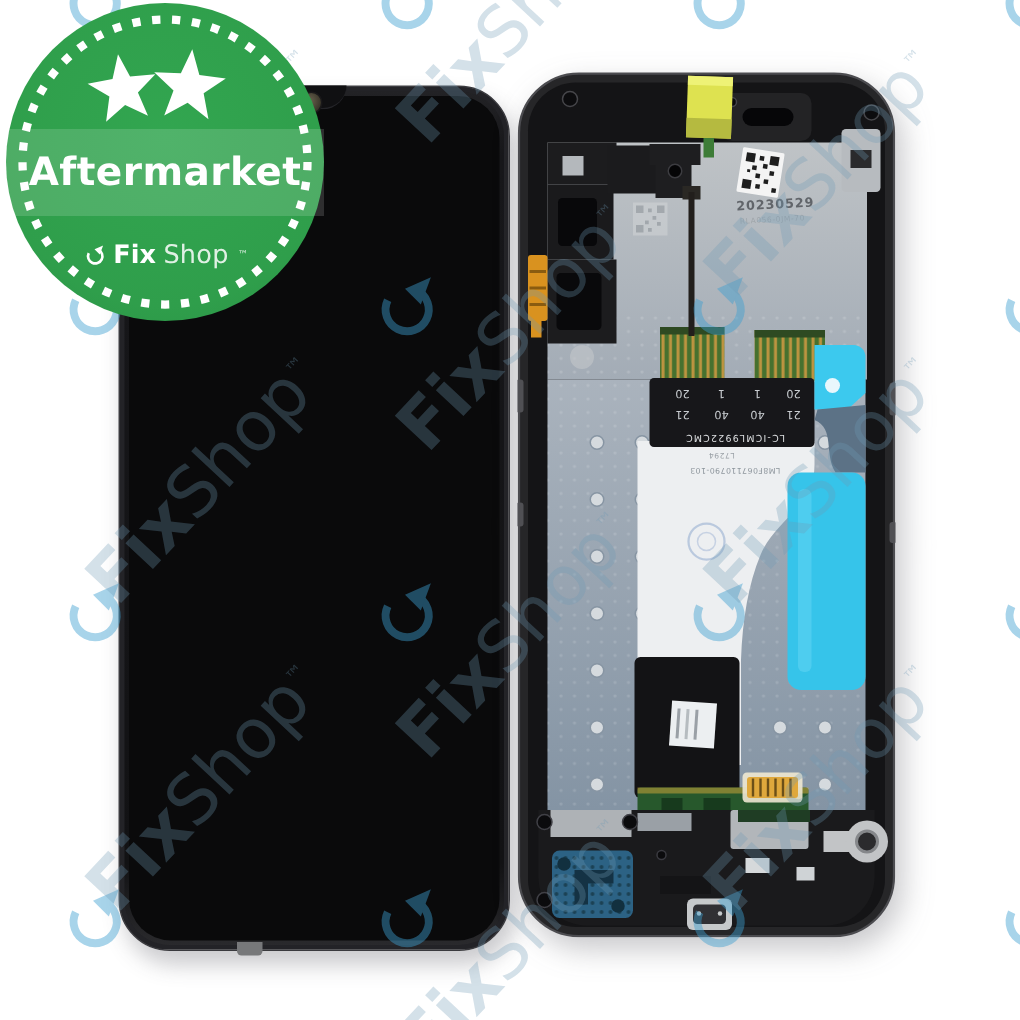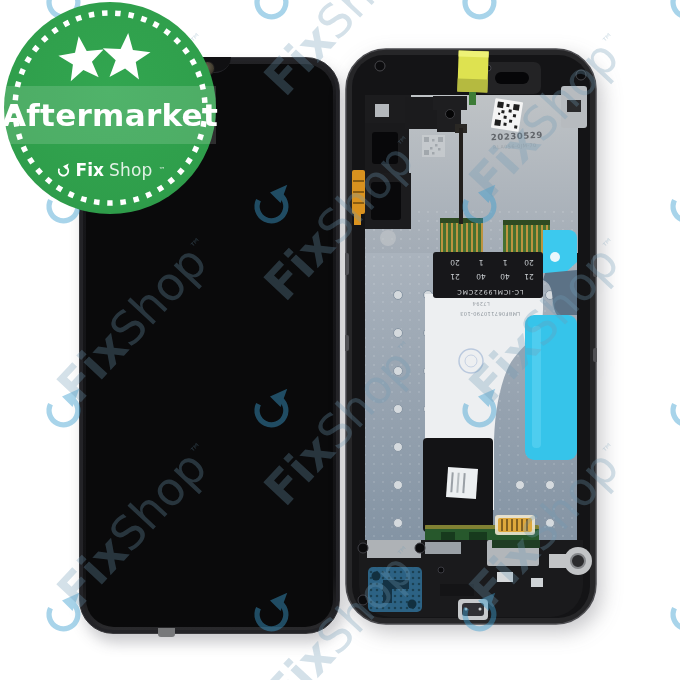--- a/index.html
+++ b/index.html
@@ -22,21 +22,21 @@
   .bottom-nub{position:absolute;left:78px;bottom:-4px;width:17px;height:9px;background:#77787a;border-radius:0 0 3px 3px;}
   
   .phone-right{position:absolute;left:345px;top:48px;width:252px;height:577px;
       filter:drop-shadow(5px 8px 10px rgba(70,70,80,.30));}
   
   .badge{position:absolute;left:4px;top:2px;width:212px;height:212px;border-radius:50%;
       background:radial-gradient(circle at 50% 42%, #32a650 0%, #2f9e4b 70%, #2a9044 100%);z-index:30;}
   .badge svg.ring{position:absolute;inset:0;}
   .badge-band{position:absolute;left:0;top:84px;width:100%;height:58px;
       background:rgba(255,255,255,.15);display:flex;align-items:center;justify-content:center;}
-  .badge-band span{color:#fff;font-size:31px;font-weight:600;letter-spacing:.3px;}
+  .badge-band span{color:#fff;font-size:26px;font-weight:600;letter-spacing:.3px;}
   .badge-brand{position:absolute;left:0;top:158px;width:100%;display:flex;align-items:center;justify-content:center;gap:5px;color:#fff;}
   .badge-brand .fx{font-size:17px;font-weight:bold;}
   .badge-brand .sh{font-size:17px;font-weight:normal;opacity:.85;letter-spacing:.2px;}
   .badge-brand sup{font-size:7px;opacity:.8;margin-left:1px;}
   .badge-brand svg{display:block;}
   
   .wm{position:absolute;inset:0;z-index:20;pointer-events:none;}
   .wm text{font-family:"DejaVu Sans",sans-serif;}
   .wm .wm-fix{font-weight:bold;}
   .wm .wm-shop{font-weight:normal;}

